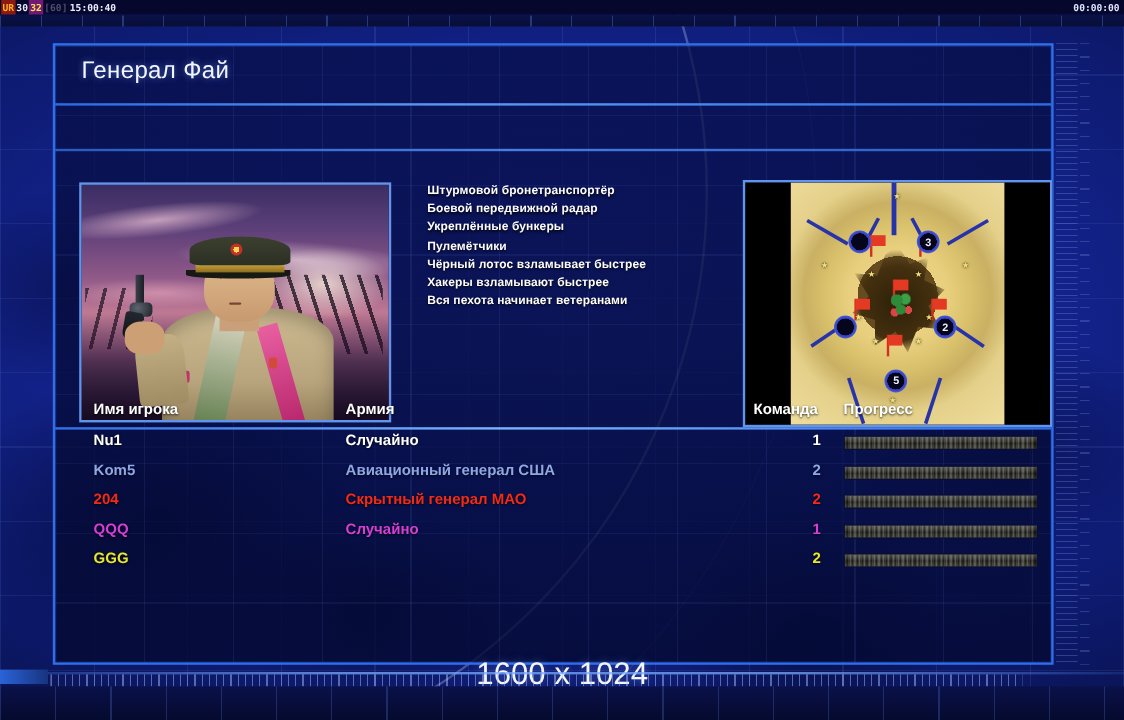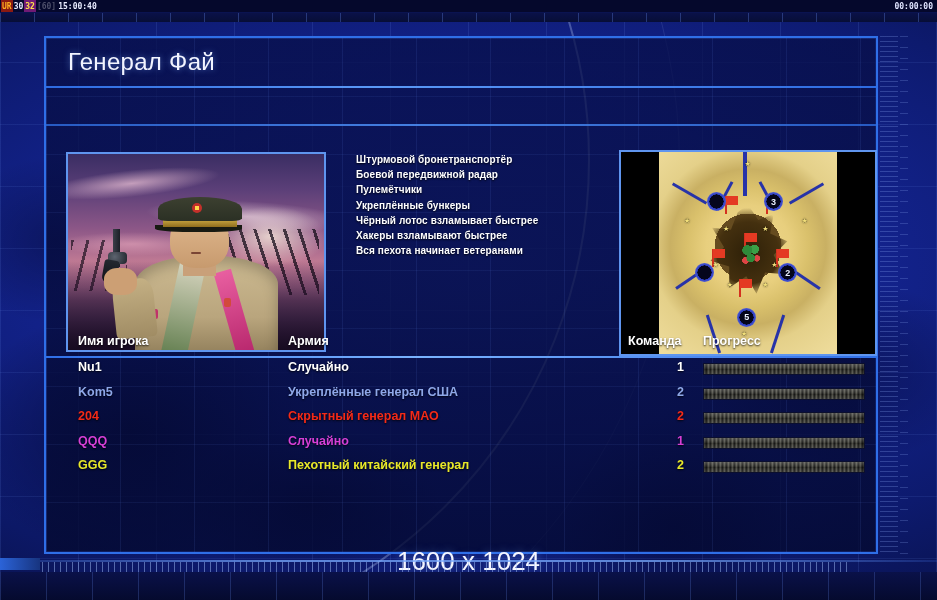--- a/index.html
+++ b/index.html
@@ -86,21 +86,21 @@
   }
   .panel-inner-grid{
     position:absolute; inset:0;
     background-image:
       repeating-linear-gradient(to right, rgba(110,150,255,.10) 0 1px, transparent 1px 74px),
       repeating-linear-gradient(to bottom, rgba(110,150,255,.08) 0 1px, transparent 1px 58px);
     pointer-events:none;
   }
   .panel-title{
     position:absolute; left:22px; top:10px;
-    color:#f2f4ff; font-size:24px; letter-spacing:.3px;
+    color:#f2f4ff; font-size:20px; letter-spacing:.3px;
     text-shadow:0 0 6px rgba(120,170,255,.55);
   }
   .title-rule{
     position:absolute; left:0; right:0; top:48px; height:2px;
     background:linear-gradient(to right,#2f6fe8,#5fa0ff 40%,#2f6fe8);
     opacity:.95;
   }
   .title-rule2{
     position:absolute; left:0; right:0; top:86px; height:2px;
     background:linear-gradient(to right,#2a62cf,#4b8bf0 45%,#2a62cf);
@@ -421,22 +421,22 @@
         <div class="mouth"></div>
         <div class="cap-brim"></div>
         <div class="cap-band"></div>
         <div class="cap"></div>
         <div class="cap-badge"></div>
       </div>
 
       <ul class="abilities">
         <li>Штурмовой бронетранспортёр</li>
         <li>Боевой передвижной радар</li>
+        <li>Укреплённые бункеры</li>
         <li>Пулемётчики</li>
-        <li>Укреплённые бункеры</li>
         <li>Чёрный лотос взламывает быстрее</li>
         <li>Хакеры взламывают быстрее</li>
         <li>Вся пехота начинает ветеранами</li>
       </ul>
 
       <div class="minimap-frame">
         <div class="mm-img">
           <div class="mm-dark"></div>
 
           <div class="riv" style="left:47%;top:0;width:4px;height:22%;"></div>
@@ -507,39 +507,38 @@
 
       <div class="rows">
         <div class="row">
           <span class="cell c-name" style="color:#ffffff">Nu1</span>
           <span class="cell c-army" style="color:#ffffff">Случайно</span>
           <span class="cell c-team" style="color:#ffffff">1</span>
           <div class="bar"></div>
         </div>
         <div class="row">
           <span class="cell c-name" style="color:#8ea7e8">Kom5</span>
-          <span class="cell c-army" style="color:#8ea7e8">Укреплённые генерал США</span>
+          <span class="cell c-army" style="color:#8ea7e8">Авиационный генерал США</span>
           <span class="cell c-team" style="color:#8ea7e8">2</span>
           <div class="bar"></div>
         </div>
         <div class="row">
           <span class="cell c-name" style="color:#f42a18">204</span>
           <span class="cell c-army" style="color:#f42a18">Скрытный генерал МАО</span>
           <span class="cell c-team" style="color:#f42a18">2</span>
           <div class="bar"></div>
         </div>
         <div class="row">
           <span class="cell c-name" style="color:#d63fd6">QQQ</span>
           <span class="cell c-army" style="color:#d63fd6">Случайно</span>
           <span class="cell c-team" style="color:#d63fd6">1</span>
           <div class="bar"></div>
         </div>
         <div class="row">
           <span class="cell c-name" style="color:#e8e82a">GGG</span>
-          <span class="cell c-army" style="color:#e8e82a">Пехотный китайский генерал</span>
           <span class="cell c-team" style="color:#e8e82a">2</span>
           <div class="bar"></div>
         </div>
       </div>
     </div>
   </div>
 
   <div class="res-text">1600 x 1024</div>
   <div class="bottom-rule"></div>
   <div class="bottom-ticks"></div>

